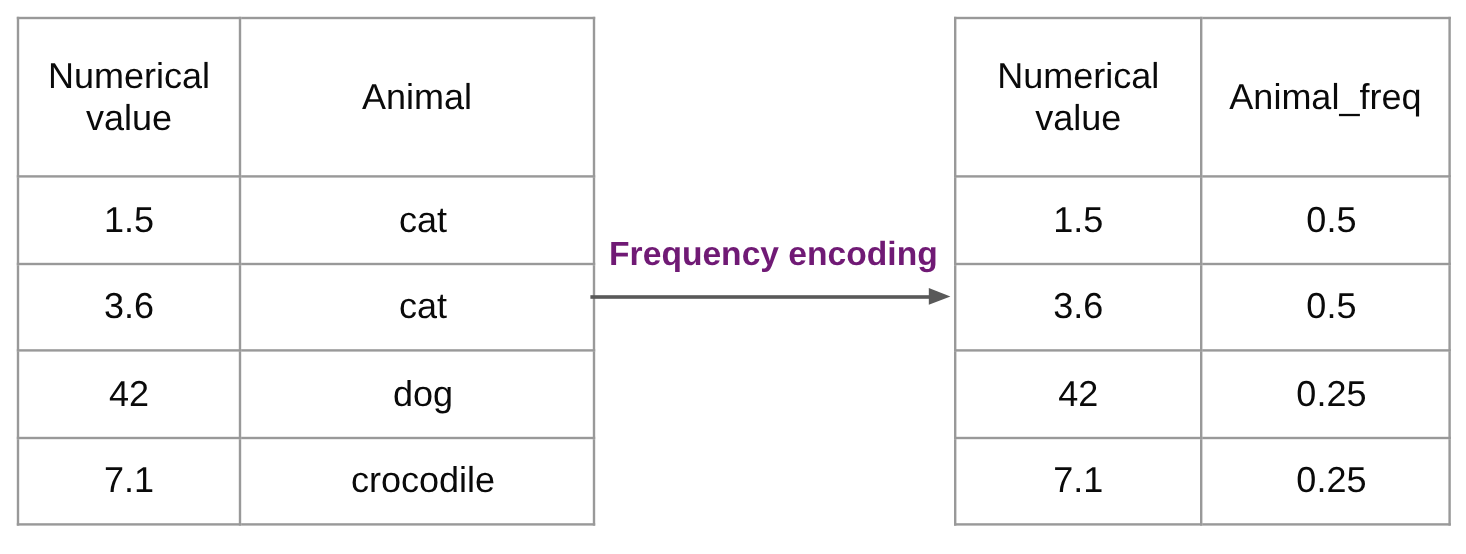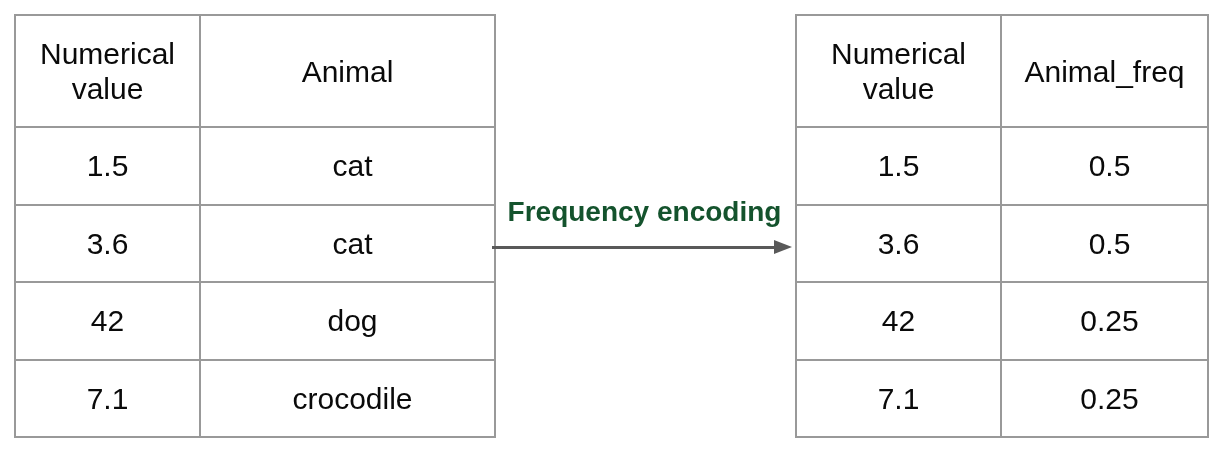--- a/index.html
+++ b/index.html
@@ -51,34 +51,34 @@
     top: 14px;
     width: 480px;
     height: 424px;
   }
   .table-right {
     left: 795px;
     top: 14px;
     width: 412px;
     height: 424px;
   }
-  tr.header-row { height: 112px; }
+  tr.header-row { height: 132px; }
   tr.data-row   { height: 67px;  }
 
   .transform-label {
     position: absolute;
     left: 494px;
     top: 193px;
     width: 301px;
     height: 38px;
     line-height: 38px;
     text-align: center;
     font-size: 28px;
     font-weight: bold;
-    color: #14532d;
+    color: #701a75;
     white-space: nowrap;
   }
 
   .arrow {
     position: absolute;
     left: 492px;
     top: 240px;
     width: 300px;
     height: 15px;
   }

